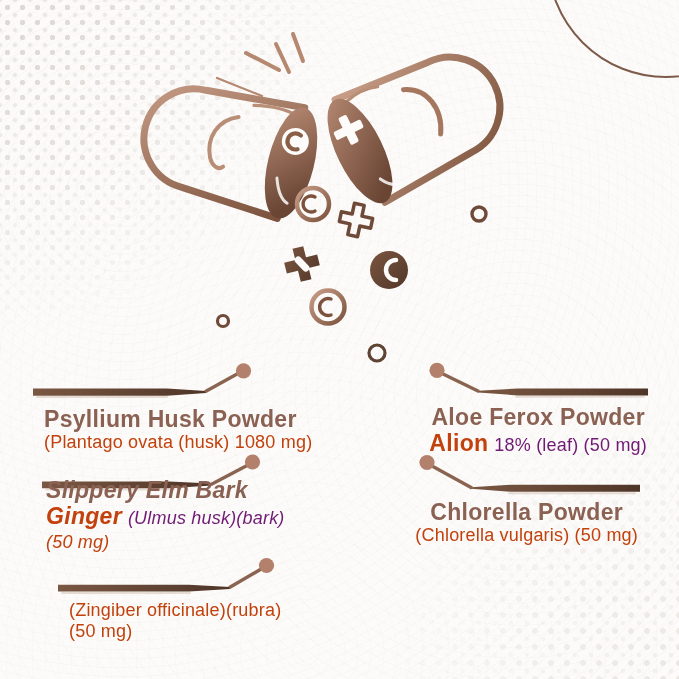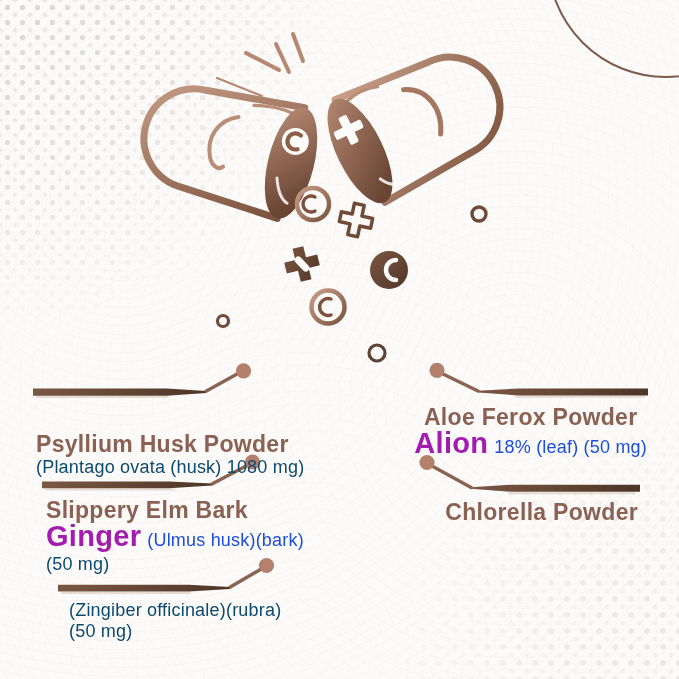--- a/index.html
+++ b/index.html
@@ -39,26 +39,26 @@
     -webkit-mask-image:radial-gradient(circle at 100% 100%, #000 0%, rgba(0,0,0,0.55) 40%, rgba(0,0,0,0) 75%);
     mask-image:radial-gradient(circle at 100% 100%, #000 0%, rgba(0,0,0,0.55) 40%, rgba(0,0,0,0) 75%);
   }
   svg.art{position:absolute;inset:0;}
   .label{position:absolute;}
   .label .title{
     font-size:23px;font-weight:bold;color:#8a6152;
     line-height:25px;letter-spacing:0.3px;white-space:nowrap;
   }
   .label .sub{
-    font-size:18px;color:#0c4a6e;
+    font-size:18px;color:#c2410c;
     line-height:21px;letter-spacing:0.2px;white-space:nowrap;
   }
   .label .mixedline{white-space:nowrap;line-height:26px;}
-  .label .mixedline .b{font-size:29px;font-weight:bold;color:#a21caf;letter-spacing:0.3px;}
-  .label .mixedline .r{font-size:18px;color:#1d4ed8;letter-spacing:0.2px;margin-left:6px;}
+  .label .mixedline .b{font-size:23px;font-weight:bold;color:#c2410c;letter-spacing:0.3px;}
+  .label .mixedline .r{font-size:18px;color:#701a75;letter-spacing:0.2px;margin-left:6px;}
   .right-align{text-align:center;}
 </style>
 </head>
 <body>
 
 <div id="canvas">
   <div class="texture"></div>
   <div class="halftone-tl"></div>
   <div class="halftone-br"></div>
 
@@ -174,26 +174,26 @@
     </g>
 
     <g>
       <rect x="508" y="492.2" width="128" height="2" rx="1" fill="rgba(190,160,145,0.35)"></rect>
       <path d="M640,484.8 L511,484.8 L471,487.2 L471,488.8 L511,491.8 L640,491.8 Z" fill="url(#gradBarR)"></path>
       <line x1="472" y1="487.9" x2="432" y2="466" stroke="#8a6450" stroke-width="3.4"></line>
       <circle cx="427" cy="462.5" r="7.6" fill="#b3806c"></circle>
     </g>
   </svg>
 
-  <div class="label" style="left:36px;top:407px;margin-top:25px;">
+  <div class="label" style="left:44px;top:407px;">
     <div class="title">Psyllium Husk Powder</div>
     <div class="sub">(Plantago ovata (husk) 1080 mg)</div>
   </div>
 
-  <div class="label" style="left:46px;top:498px;">
+  <div class="label" style="left:46px;top:478px;font-style:italic;">
     <div class="title">Slippery Elm Bark</div>
     <div class="mixedline">
       <span class="b">Ginger</span><span class="r">(Ulmus husk)(bark)</span>
     </div>
     <div class="sub">(50 mg)</div>
   </div>
 
   <div class="label" style="left:69px;top:600px;">
     <div class="sub">(Zingiber officinale)(rubra)</div>
     <div class="sub">(50 mg)</div>
@@ -201,14 +201,15 @@
 
   <div class="label right-align" style="right:32px;top:405px;">
     <div class="title">Aloe Ferox Powder</div>
     <div class="mixedline">
       <span class="b">Alion</span><span class="r">18% (leaf) (50 mg)</span>
     </div>
   </div>
 
   <div class="label right-align" style="right:41px;top:500px;">
     <div class="title">Chlorella Powder</div>
+    <div class="sub">(Chlorella vulgaris) (50 mg)</div>
   </div>
 </div>
 
 </body></html>

